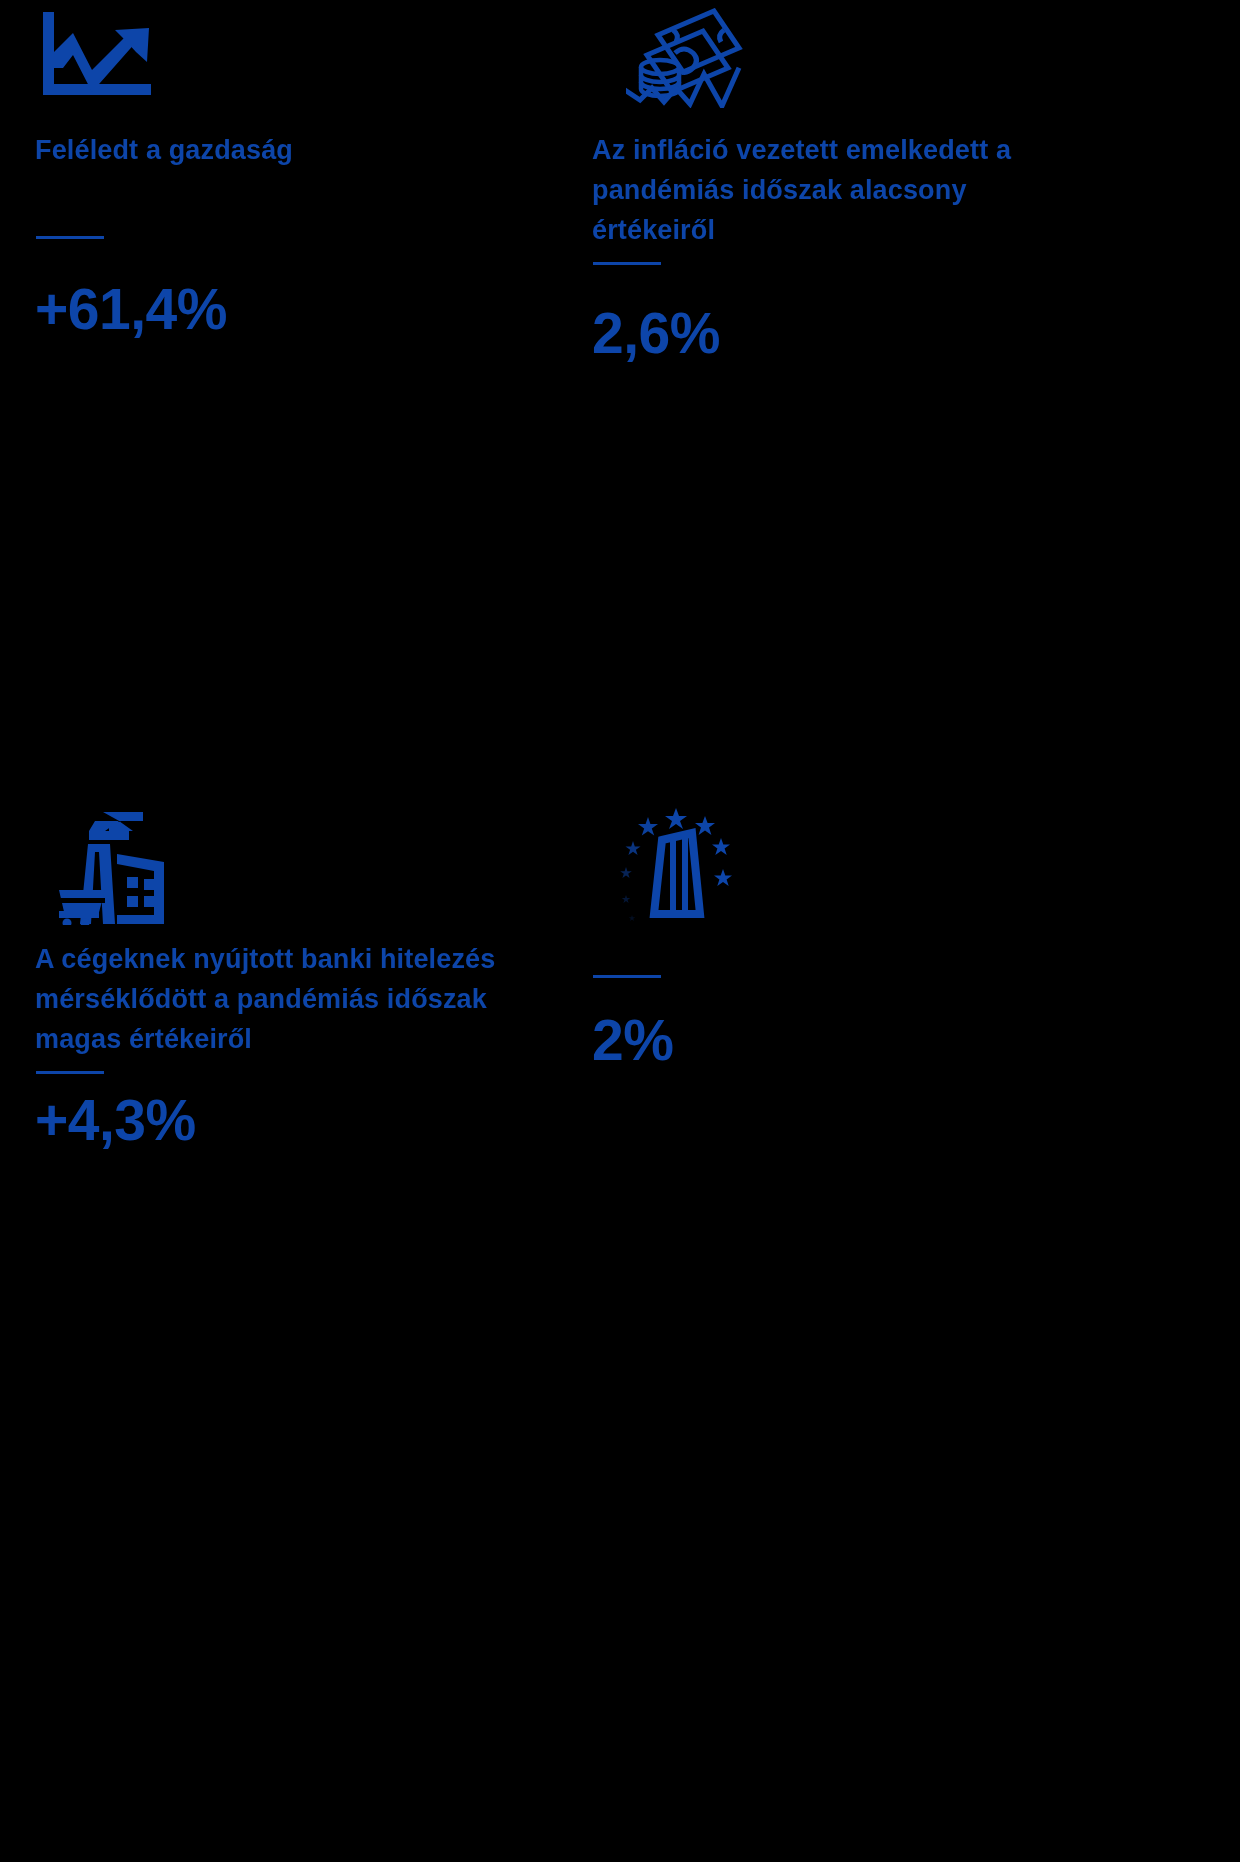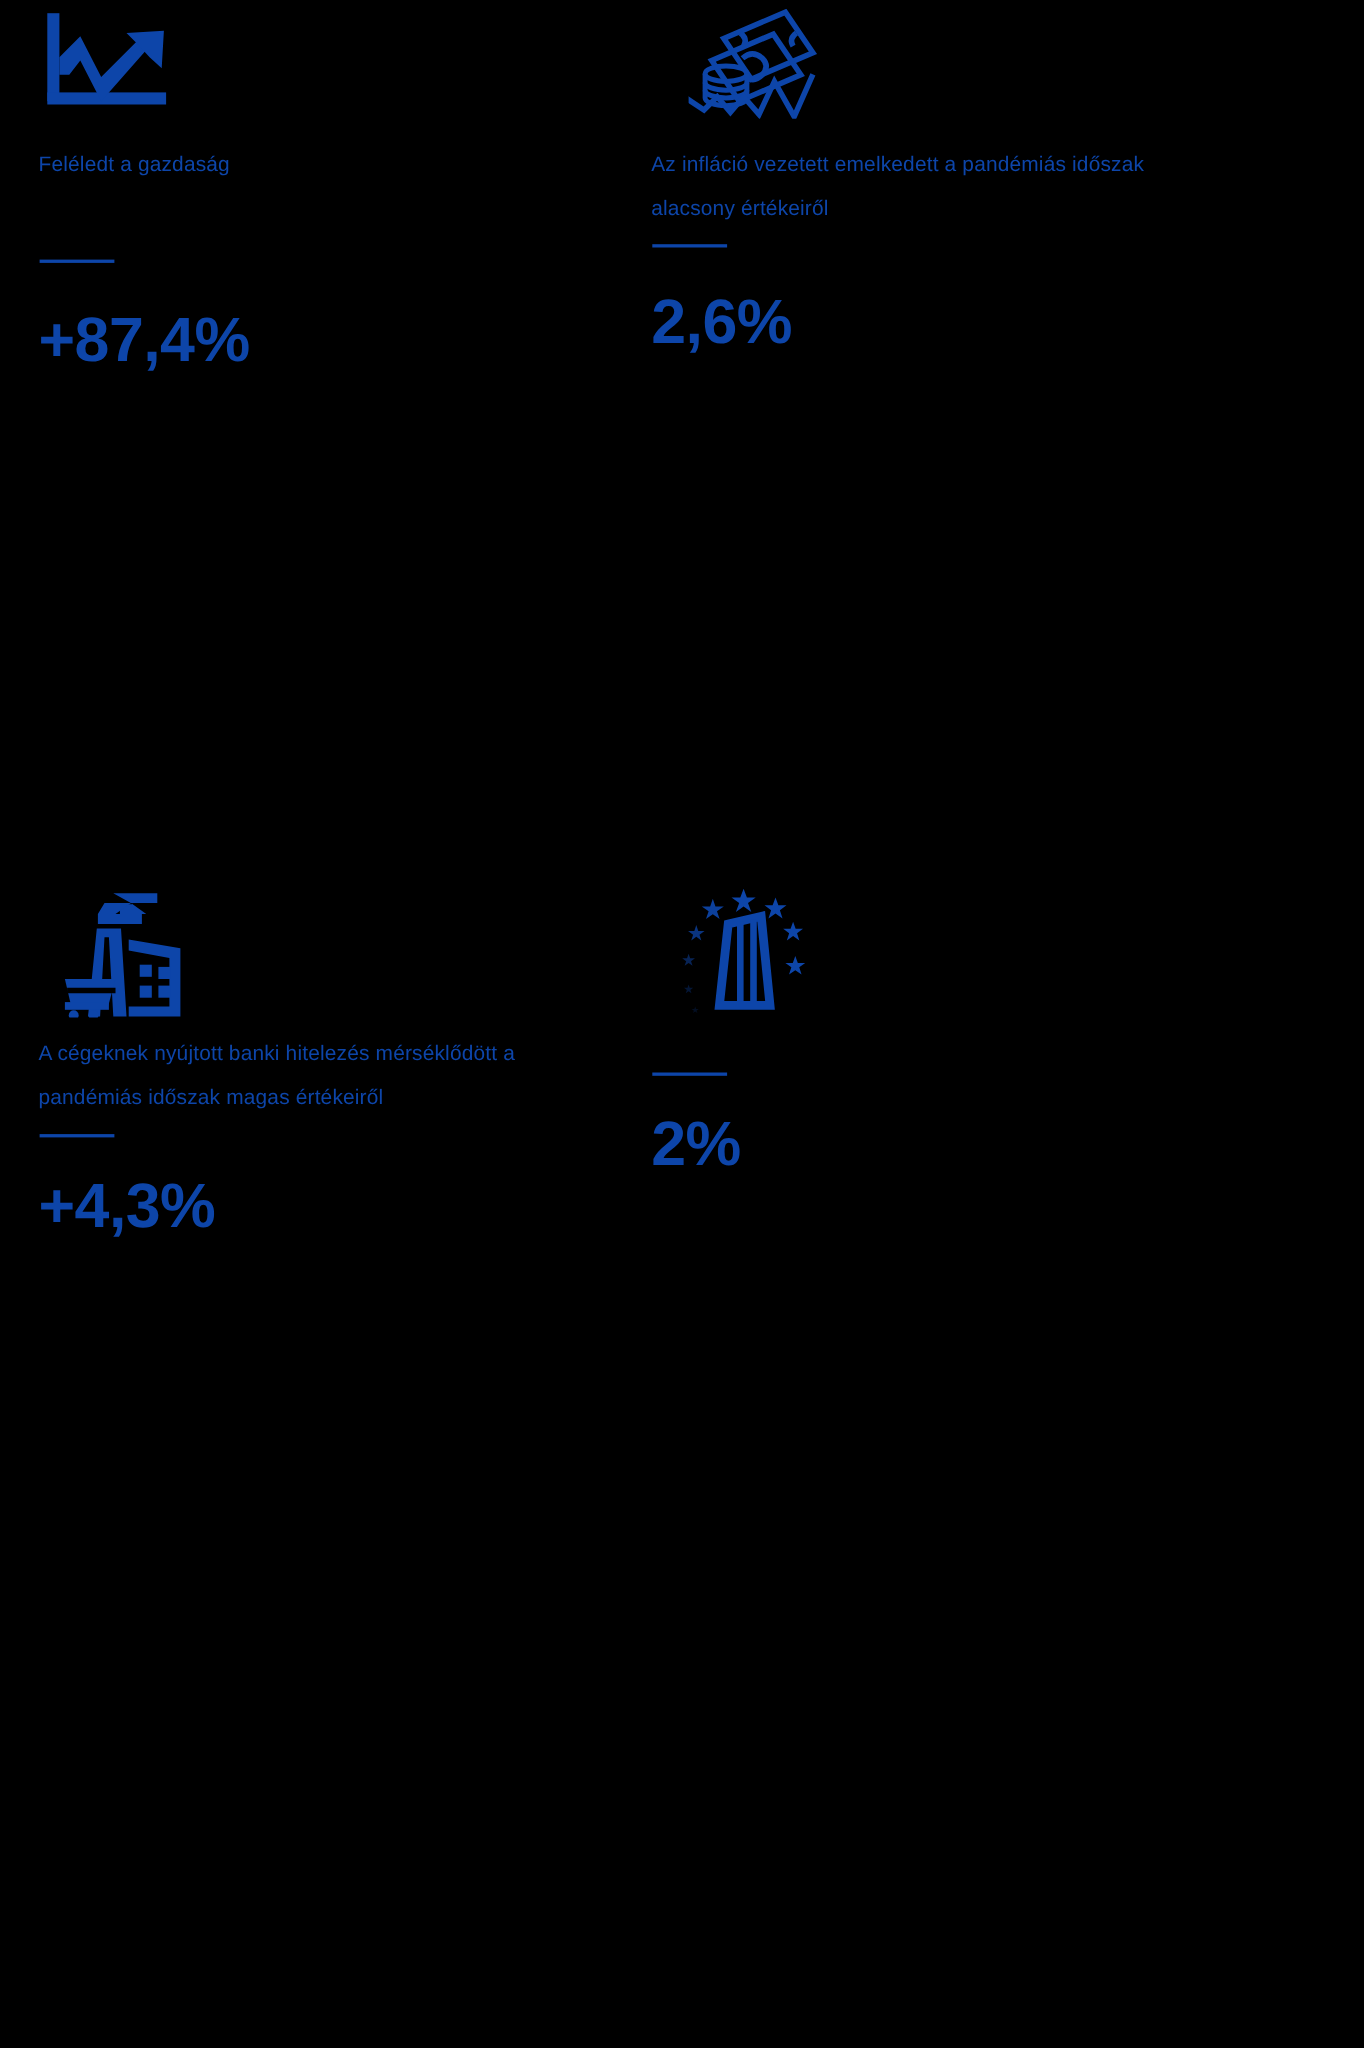--- a/index.html
+++ b/index.html
@@ -40,22 +40,22 @@
   }
   .icon-wrap svg { display: block; }
   .icon-wrap.icon-indent-1 { padding-left: 2px; }
   .icon-wrap.icon-indent-2 { padding-left: 10px; }
   .icon-wrap.icon-indent-3 { padding-left: 34px; }
   .icon-wrap.icon-indent-4 { padding-left: 14px; }
 
   
   .stat-title {
     color: #0d45a9;
-    font-size: 19px;
-    font-weight: 400;
+    font-size: 27px;
+    font-weight: 700;
     line-height: 40px;
     letter-spacing: 0.15px;
     margin: 0;
     max-width: 470px;
   }
   .col-right .stat-title { max-width: 450px; }
 
   
   .stat-rule {
     width: 68px;
@@ -77,21 +77,21 @@
 
   
   .card-1 .stat-rule  { margin-top: 66px; }
   .card-1 .stat-value { margin-top: 40px; }
 
   .card-2 .stat-rule  { margin-top: 12px; }
   .card-2 .stat-value { margin-top: 38px; }
 
   .card-3 .icon-wrap  { height: 120px; }
   .card-3 .stat-rule  { margin-top: 12px; }
-  .card-3 .stat-value { margin-top: 32px; }
+  .card-3 .stat-value { margin-top: 16px; }
 
   .card-4 .icon-wrap  { height: 120px; }
   .card-4 .stat-rule  { margin-top: 48px; }
   .card-4 .stat-value { margin-top: 32px; }
 </style>
 </head>
 <body>
 
 <div class="board">
 
@@ -101,21 +101,21 @@
         <g fill="#0d45a9">
           <rect x="6" y="4" width="11" height="80"></rect>
           <rect x="6" y="76" width="108" height="11"></rect>
           <path d="M17 60 L17 44 L36 25 L55 62 L92 25 L100 33 L55 84 L36 47 L26 60 Z"></path>
           <path d="M78 22 L112 20 L110 54 L99 44 L88 32 Z"></path>
         </g>
       </svg>
     </div>
     <h3 class="stat-title">Feléledt a gazdaság</h3>
     <div class="stat-rule"></div>
-    <p class="stat-value">+87,4%</p>
+    <p class="stat-value">+61,4%</p>
   </section>
 
   <section class="stat-card col-right row-top card-2">
     <div class="icon-wrap icon-indent-3">
       <svg width="125" height="100" viewBox="0 0 125 100" aria-hidden="true">
         <g fill="none" stroke="#0d45a9" stroke-width="5" stroke-linejoin="miter">
 
           <path d="M32 27 L88 3 L113 40 L57 64 Z"></path>
           <path d="M47 22 q7 5 3 12"></path>
           <path d="M98 22 q-7 5 -3 12"></path>

